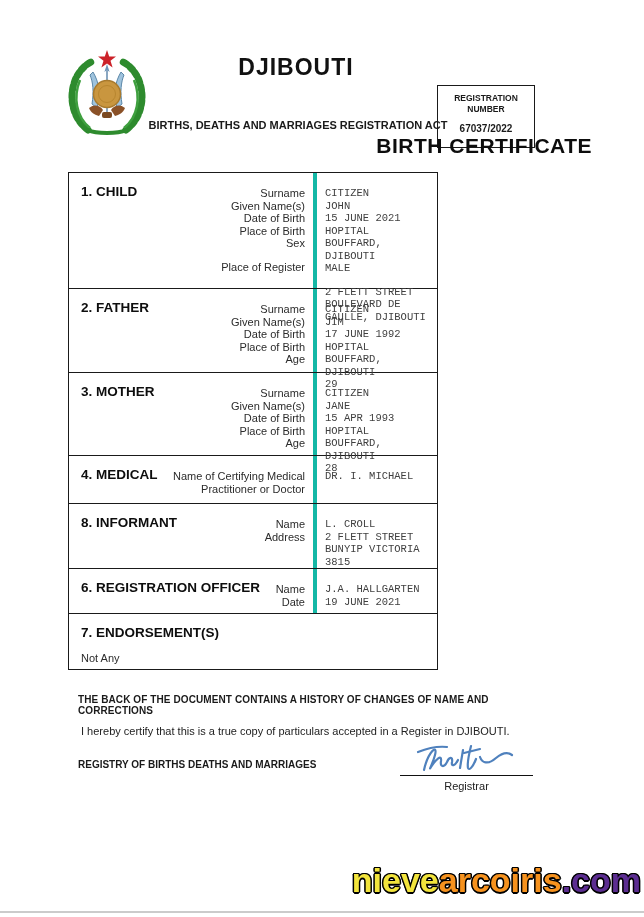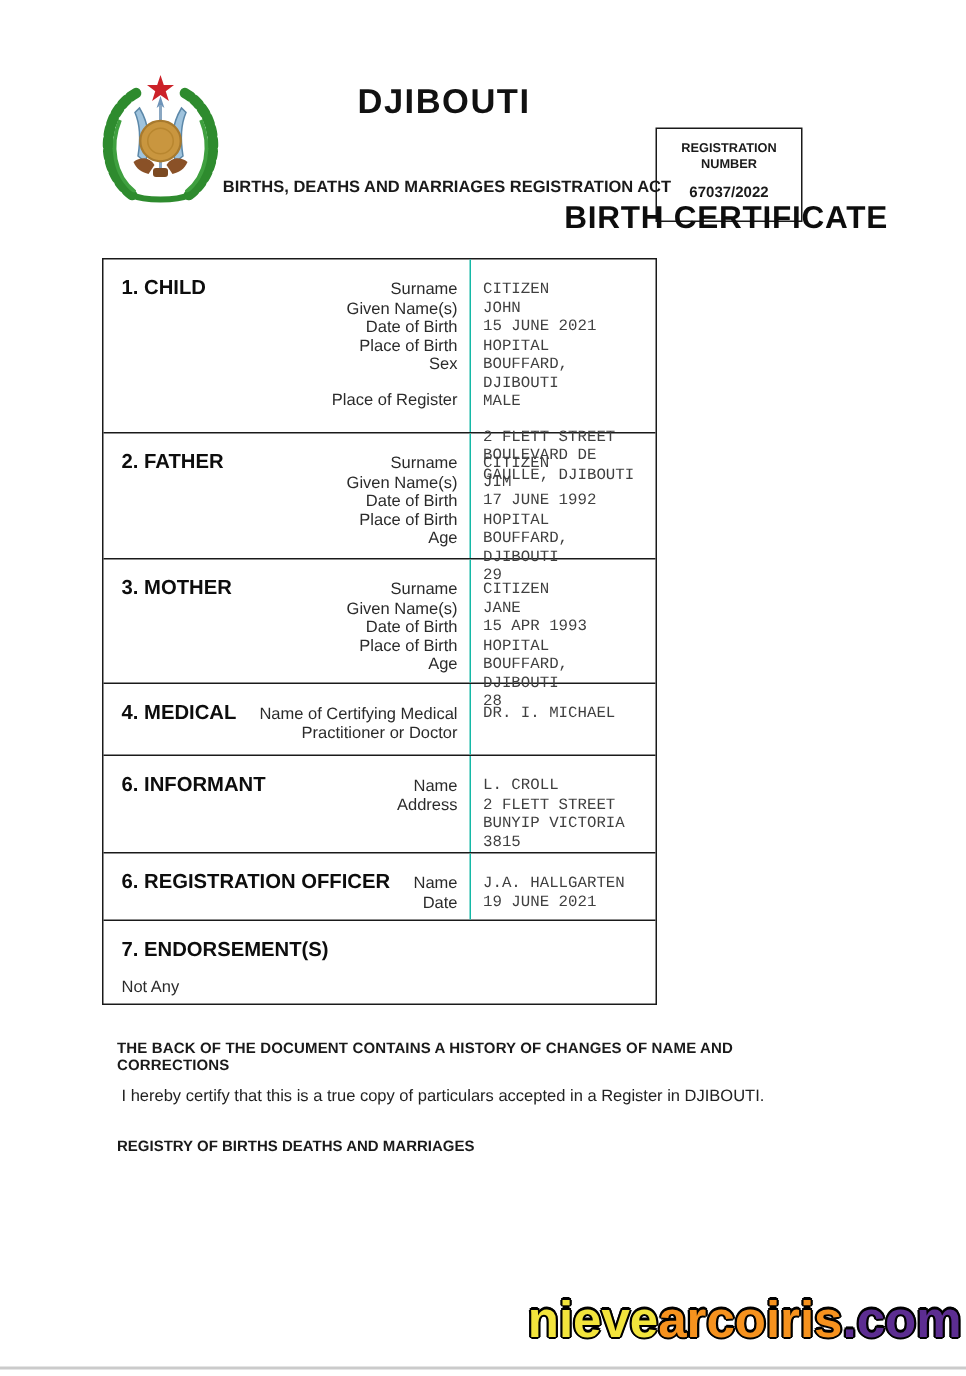--- a/index.html
+++ b/index.html
@@ -38,21 +38,21 @@
   }
 
   
   .cert-table {
     position: absolute; left: 68px; top: 172px; width: 370px;
     border: 1px solid #1a1a1a;
   }
   .row { position: relative; display: flex; border-bottom: 1px solid #1a1a1a; }
   .row:last-child { border-bottom: none; }
   .cell-left { position: relative; width: 244px; flex: none; }
-  .cell-right { flex: 1; border-left: 1px solid #14b8a6; padding: 14px 8px 0 8px; }
+  .cell-right { flex: 1; border-left: 4px solid #14b8a6; padding: 14px 8px 0 8px; }
   .sec-title {
     position: absolute; left: 12px; top: 11px;
     font-size: 13.5px; font-weight: bold; color: #0d0d0d; white-space: nowrap;
   }
   .labels {
     position: absolute; right: 0; top: 14px; width: 166px;
     text-align: right; padding-right: 8px;
   }
   .lbl { font-size: 11px; line-height: 12.5px; color: #2b2b2b; }
   .val {
@@ -221,21 +221,21 @@
           <div class="lbl">Name of Certifying Medical Practitioner or Doctor</div>
         </div>
       </div>
       <div class="cell-right">
         <div class="val">DR. I. MICHAEL</div>
       </div>
     </div>
 
     <div class="row row-informant">
       <div class="cell-left">
-        <div class="sec-title">6. INFORMANT</div>
+        <div class="sec-title">8. INFORMANT</div>
         <div class="labels">
           <div class="lbl">Name</div>
           <div class="lbl">Address</div>
         </div>
       </div>
       <div class="cell-right">
         <div class="val">L. CROLL</div>
         <div class="val">2 FLETT STREET
 BUNYIP VICTORIA 3815</div>
       </div>
@@ -261,20 +261,34 @@
         <div class="endorsement-body">Not Any</div>
       </div>
     </div>
 
   </div>
 
   <div class="back-note">THE BACK OF THE DOCUMENT CONTAINS A HISTORY OF CHANGES OF NAME AND CORRECTIONS</div>
   <div class="certify-line">I hereby certify that this is a true copy of particulars accepted in a Register in DJIBOUTI.</div>
   <div class="registry-line">REGISTRY OF BIRTHS DEATHS AND MARRIAGES</div>
 
+  <div class="signature-block">
+    <svg class="signature-svg" width="108" height="38" viewBox="0 0 108 38" xmlns="http://www.w3.org/2000/svg">
+      <g fill="none" stroke="#4F81BD" stroke-width="2.2" stroke-linecap="round" stroke-linejoin="round">
+        <path d="M4 12 C14 8, 24 6, 33 7"></path>
+        <path d="M10 30 C14 12, 24 3, 21 15 C19 23, 14 32, 17 27 C22 19, 28 14, 27 21 C26 27, 30 28, 33 22 C35 17, 39 16, 38 22 C37 27, 41 26, 44 20"></path>
+        <path d="M49 10 L46 28"></path>
+        <path d="M57 6 C55 14, 53 23, 54 28 C55 31, 59 27, 62 19"></path>
+        <path d="M50 13 L66 9"></path>
+        <path d="M66 17 C68 23, 74 25, 82 18 C88 13, 94 12, 98 15"></path>
+      </g>
+    </svg>
+    <div class="signature-rule"></div>
+    <div class="signature-caption">Registrar</div>
+  </div>
 
   <div class="watermark">
     <span class="wm-1">nieve</span><span class="wm-2">arcoiris</span><span class="wm-3">.com</span>
   </div>
 
   <div class="bottom-edge"></div>
 
 </div>
 
 </body></html>

